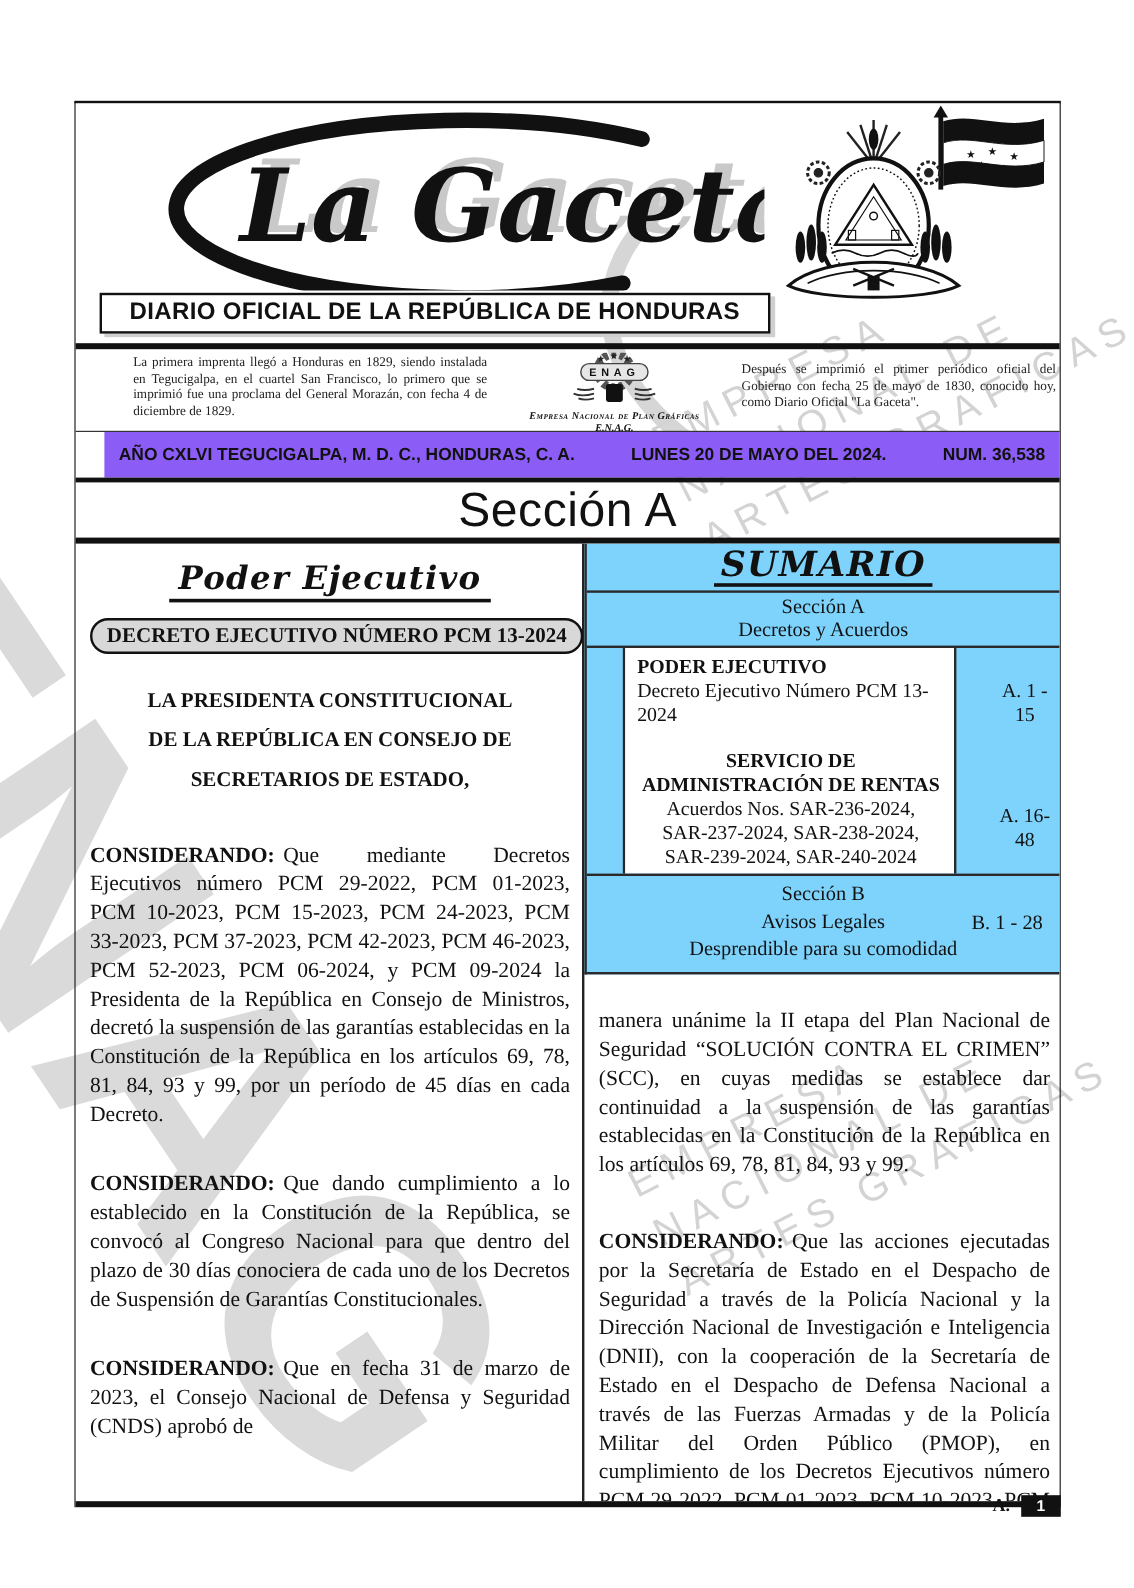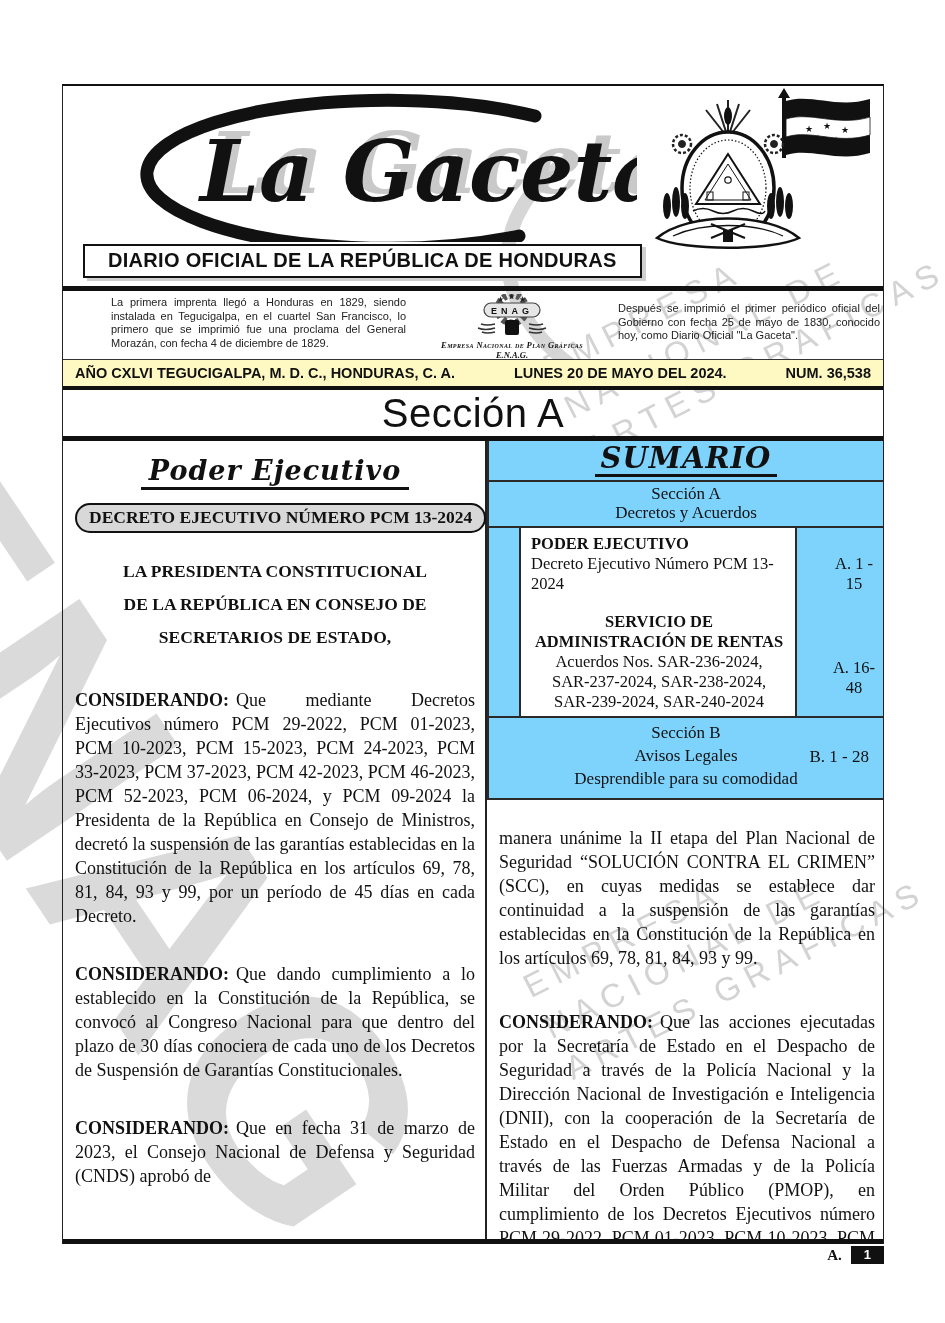--- a/index.html
+++ b/index.html
@@ -26,32 +26,32 @@
   .header{position:relative;height:200px;}
   .logo-svg{position:absolute;left:6px;top:4px;}
   .arms-svg{position:absolute;right:12px;top:2px;}
   .diario-box{position:absolute;left:20px;top:158px;background:#fff;border:2px solid #111;
               box-shadow:4px 3px 0 #cfcfcf;padding:3px 23px 4px;
               font-family:"Liberation Sans",sans-serif;font-weight:bold;font-size:20px;
               letter-spacing:.3px;white-space:nowrap;}
   
   .intro{height:68px;display:flex;justify-content:space-between;align-items:flex-start;
          padding-top:5px;box-sizing:border-box;}
-  .intro-note{font-family:Liberation Sans, sans-serif;font-size:11px;line-height:13.5px;
+  .intro-note{font-family:Liberation Serif, serif;font-size:11px;line-height:13.5px;
               color:#222;text-align:justify;}
   .note-left{width:295px;margin-left:48px;}
   .note-right{width:262px;margin-right:3px;margin-top:6px;}
   .enag-block{width:190px;text-align:center;margin-top:-2px;}
   .enag-name{font-size:8.5px;font-weight:bold;font-style:italic;font-variant:small-caps;
              letter-spacing:.4px;margin-top:-2px;}
   .enag-abbr{font-size:8.5px;font-weight:bold;font-style:italic;}
   
-  .dateline{height:26px;background:#fef9c3;display:flex;align-items:center;
+  .dateline{height:38px;background:#8b5cf6;display:flex;align-items:center;
             justify-content:space-between;padding:0 12px;box-sizing:border-box;
-            font-family:"Liberation Sans",sans-serif;font-weight:bold;font-size:14.5px;}
+            font-family:"Liberation Sans",sans-serif;font-weight:bold;font-size:14.5px;margin-left:24px;}
   
   .section-banner{height:46px;text-align:center;font-family:"Liberation Sans",sans-serif;
                   font-size:40px;line-height:46px;letter-spacing:.5px;}
   
   .columns{display:flex;height:798px;overflow:hidden;}
   .col-left{width:424px;border-right:2px solid #222;box-sizing:border-box;
             padding:0 10px 0 12px;}
   .col-right{flex:1;box-sizing:border-box;}
   .poder-wrap{text-align:center;margin-top:14px;}
   .poder{display:inline-block;font-family:"DejaVu Serif",serif;font-style:italic;

